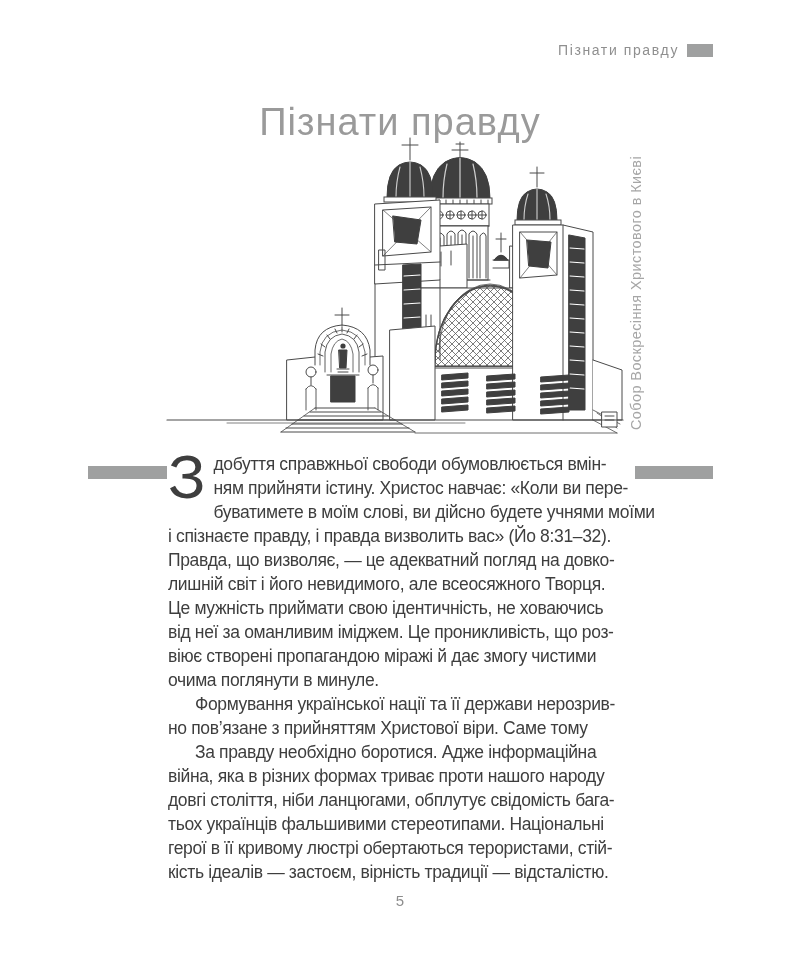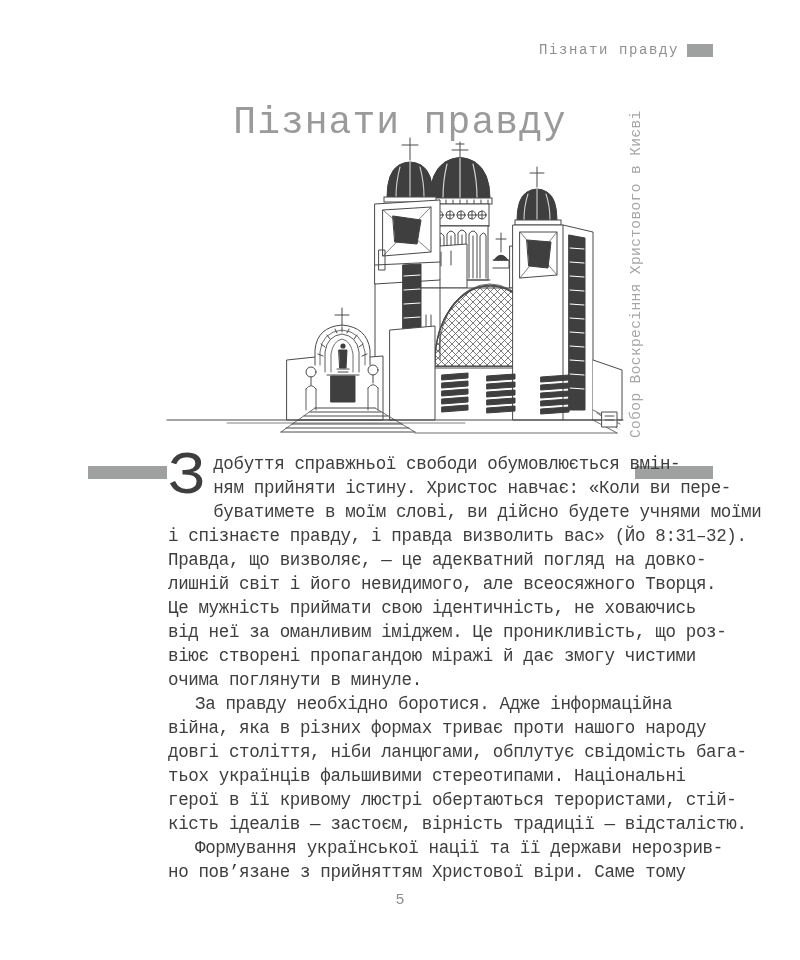--- a/index.html
+++ b/index.html
@@ -1,18 +1,18 @@
 <!DOCTYPE html>
 <html lang="uk"><head>
 <meta charset="utf-8">
 <style>
   html,body{margin:0;padding:0;background:#ffffff;}
   .page{
     position:relative;width:800px;height:960px;background:#ffffff;overflow:hidden;
-    font-family:Liberation Mono, monospace;
+    font-family:Liberation Sans, sans-serif;
   }
   
   .running-header{
     position:absolute;top:42px;right:87px;display:flex;align-items:center;
   }
   .running-header .rh-text{
     font-size:14px;color:#8f8f8f;letter-spacing:1.6px;margin-right:8px;line-height:16px;
   }
   .rh-bar{width:26px;height:13px;background:#9fa0a0;}
   
@@ -214,19 +214,19 @@
     </svg>
   </div>
 
   <div class="illu-caption">Собор Воскресіння Христового в Києві</div>
 
   <div class="margin-bar left"></div>
   <div class="margin-bar right"></div>
 
   <div class="body-text">
       <p class="para"><span class="dropcap">З</span>добуття справжньої свободи обумовлюється вмін-<br>ням прийняти істину. Христос навчає: «Коли ви пере-<br>буватимете в моїм слові, ви дійсно будете учнями моїми<br>і спізнаєте правду, і правда визволить вас» (Йо 8:31–32).<br>Правда, що визволяє, — це адекватний погляд на довко-<br>лишній світ і його невидимого, але всеосяжного Творця.<br>Це мужність приймати свою ідентичність, не ховаючись<br>від неї за оманливим іміджем. Це проникливість, що роз-<br>віює створені пропагандою міражі й дає змогу чистими<br>очима поглянути в минуле.</p>
+      <p class="para indent">Формування української нації та її держави нерозрив-<br>но пов’язане з прийняттям Христової віри. Саме тому</p>
       <p class="para indent">За правду необхідно боротися. Адже інформаційна<br>війна, яка в різних формах триває проти нашого народу<br>довгі століття, ніби ланцюгами, обплутує свідомість бага-<br>тьох українців фальшивими стереотипами. Національні<br>герої в її кривому люстрі обертаються терористами, стій-<br>кість ідеалів — застоєм, вірність традиції — відсталістю.</p>
-      <p class="para indent">Формування української нації та її держави нерозрив-<br>но пов’язане з прийняттям Христової віри. Саме тому</p>
     </div>
 
   <div class="page-number">5</div>
 
 </div>
 
 </body></html>

